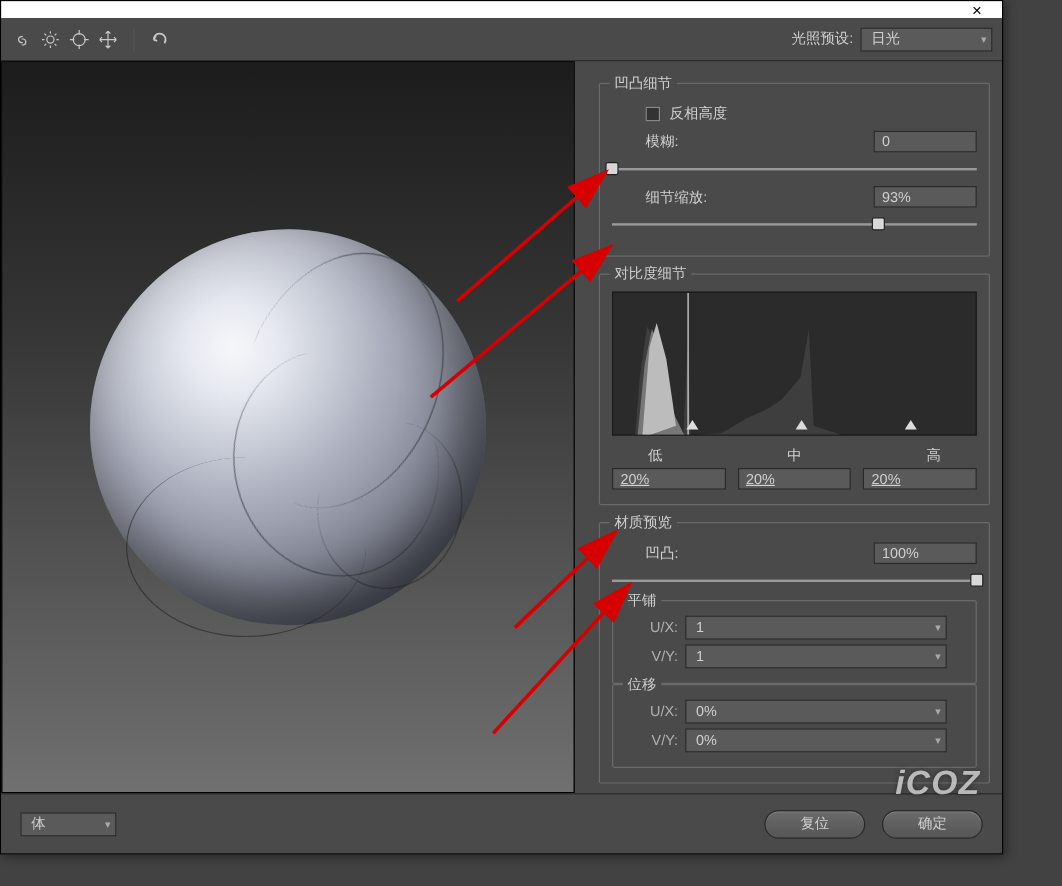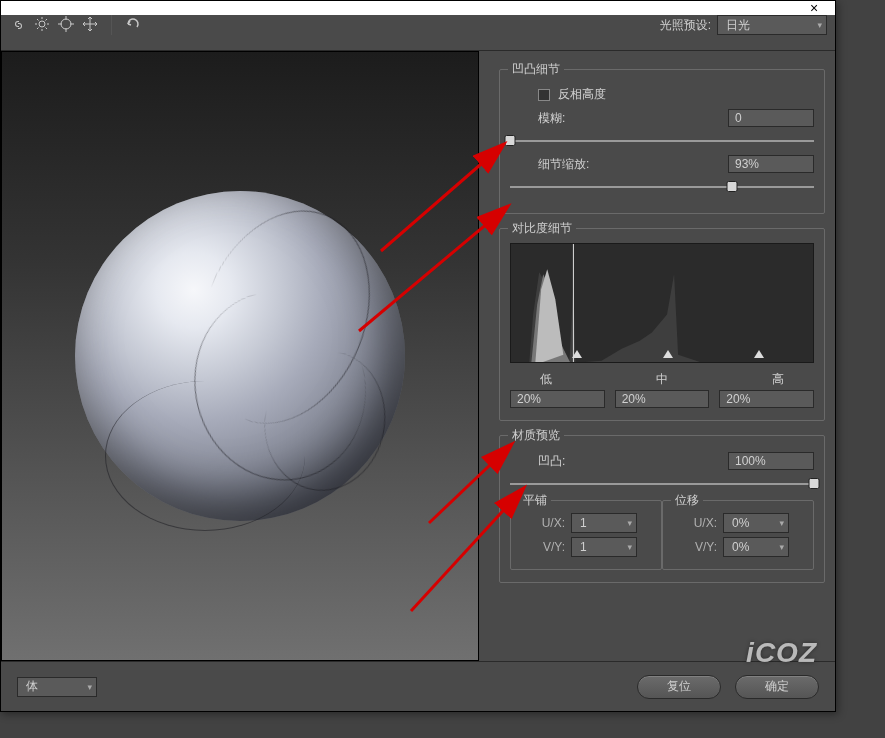--- a/index.html
+++ b/index.html
@@ -13,21 +13,21 @@
     --border:#2a2a2a;
     --border-light:#5a5a5a;
     --border-group:#6a6a6a;
     --arrow:#d60000;
   }
   *{box-sizing:border-box;font-family:"Segoe UI","Microsoft YaHei",sans-serif;font-size:12px;color:var(--text);}
   html,body{margin:0;padding:0;width:885px;height:738px;background:var(--bg-body);overflow:hidden;}
   .dlg{position:absolute;left:0;top:0;width:836px;height:712px;background:var(--bg-panel);border:1px solid #000;box-shadow:2px 2px 8px rgba(0,0,0,.4);}
   .dlg-bar{height:14px;background:#fff;display:flex;justify-content:flex-end;align-items:center;}
   .dlg-close{width:42px;height:14px;display:flex;align-items:center;justify-content:center;color:#000;font-size:14px;cursor:pointer;}
-  .toolbar{height:36px;background:var(--bg-panel);display:flex;align-items:flex-start;padding:0 8px;gap:6px;border-bottom:1px solid var(--border);}
+  .toolbar{height:36px;background:var(--bg-panel);display:flex;align-items:center;padding:0 8px;gap:6px;border-bottom:1px solid var(--border);}
   .tool-ico{width:18px;height:18px;display:flex;align-items:center;justify-content:center;color:#c8c8c8;cursor:pointer;}
   .tool-sep{width:1px;height:20px;background:#555;margin:0 6px;}
   .toolbar-right{margin-left:auto;display:flex;align-items:center;gap:6px;}
   .dropdown{display:inline-flex;align-items:center;background:var(--bg-input);border:1px solid var(--border);height:20px;padding:0 4px 0 8px;min-width:90px;justify-content:space-between;cursor:pointer;}
   .dropdown .chev{font-size:9px;color:#aaa;margin-left:6px;}
   .body{display:flex;height:calc(100% - 14px - 36px - 50px);}
   .preview{width:480px;height:100%;position:relative;display:flex;flex-direction:column;}
   .preview-view{flex:1 1 auto;background:linear-gradient(#1c1c1c 0%,#343434 35%,#707070 100%);border:1px solid #000;margin-right:2px;position:relative;overflow:hidden;}
   .sphere{position:absolute;left:50%;top:50%;width:330px;height:330px;transform:translate(-50%,-50%);border-radius:50%;background:
      radial-gradient(circle at 36% 30%, #f6f7fa 0%, #e6e9f0 12%, #c5c9d4 28%, #a7abba 42%, #8a8e9c 58%, #6f7380 72%, #55596a 85%, #3c4052 100%);
@@ -44,23 +44,23 @@
   .label{color:var(--text);}
   .chk{width:12px;height:12px;border:1px solid #888;background:#333;display:inline-block;}
   .num-input{background:var(--bg-input);border:1px solid var(--border);height:18px;padding:0 6px;min-width:86px;display:flex;align-items:center;}
   .slider{position:relative;height:16px;margin:2px 0 6px 0;}
   .track{position:absolute;left:0;right:0;top:7px;height:2px;background:#9a9a9a;}
   .thumb{position:absolute;top:2px;width:11px;height:11px;background:#d8d8d8;border:1px solid #222;border-radius:2px;transform:translateX(-50%);cursor:pointer;}
   .hist{height:120px;background:#2b2b2b;border:1px solid #1a1a1a;position:relative;margin:4px 0 6px 0;overflow:hidden;}
   .hist svg{position:absolute;inset:0;}
   .hist-tri{position:absolute;bottom:4px;width:0;height:0;border-left:5px solid transparent;border-right:5px solid transparent;border-bottom:8px solid #ddd;transform:translateX(-50%);cursor:pointer;}
   .three-labels{display:flex;justify-content:space-between;padding:2px 30px;color:var(--text-dim);}
-  .three-inputs{display:flex;gap:10px;}
+  .three-inputs{display:flex;gap:10px;text-decoration:underline;}
   .three-inputs .num-input{flex:1;min-width:0;}
-  .sub-columns{display:flex;margin-top:8px;}
+  .sub-columns{display:flex;margin-top:8px;flex-direction:column;}
   .subgroup{flex:1;border:1px solid var(--border-group);border-radius:2px;padding:8px;position:relative;}
   .subgroup-title{position:absolute;top:-9px;left:8px;background:var(--bg-panel);padding:0 4px;}
   .mini-row{display:flex;align-items:center;gap:6px;margin:4px 16px;}
   .mini-row .lbl{width:30px;text-align:right;color:var(--text-dim);}
   .mini-row .dropdown{flex:1;min-width:0;}
   .footer{position:absolute;left:0;right:0;bottom:0;height:50px;display:flex;align-items:center;padding:0 16px;gap:14px;background:var(--bg-panel);border-top:1px solid var(--border);}
   .footer .dropdown{min-width:80px;}
   .footer-spacer{flex:1;}
   .btn{min-width:84px;height:24px;border:1px solid #2a2a2a;background:linear-gradient(#6b6b6b,#555);border-radius:12px;display:flex;align-items:center;justify-content:center;cursor:pointer;box-shadow:inset 0 1px 0 rgba(255,255,255,.15);}
   .watermark{position:absolute;right:18px;bottom:42px;font-size:28px;font-weight:700;color:rgba(255,255,255,.65);letter-spacing:1px;pointer-events:none;font-style:italic;text-shadow:0 0 4px rgba(0,0,0,.4);}

